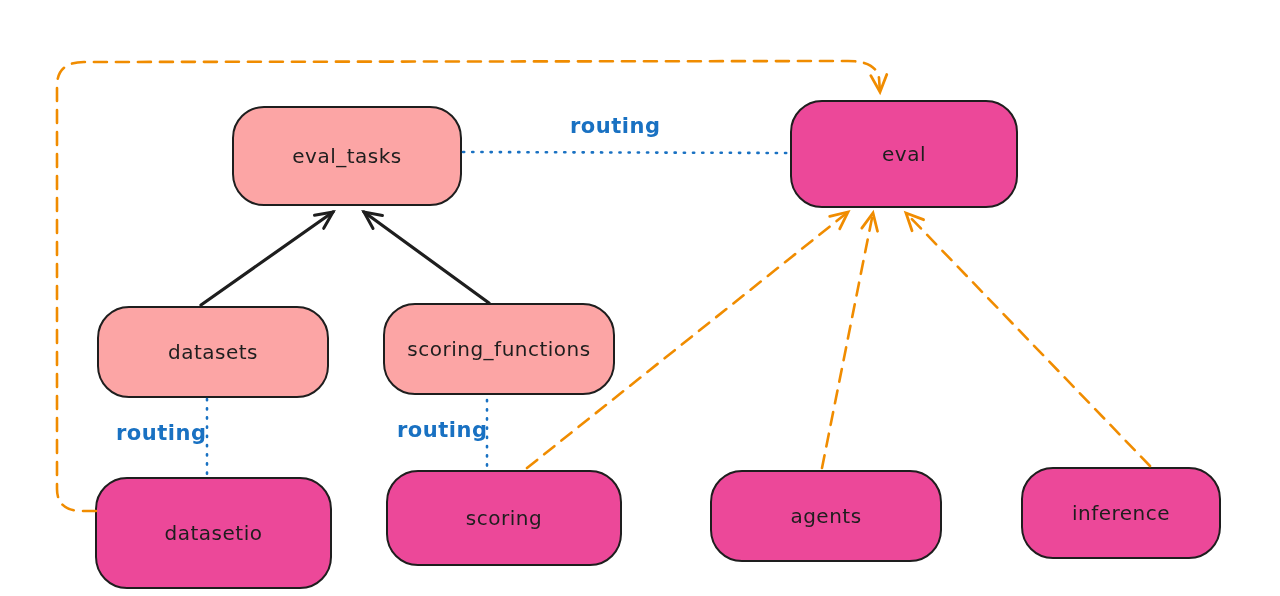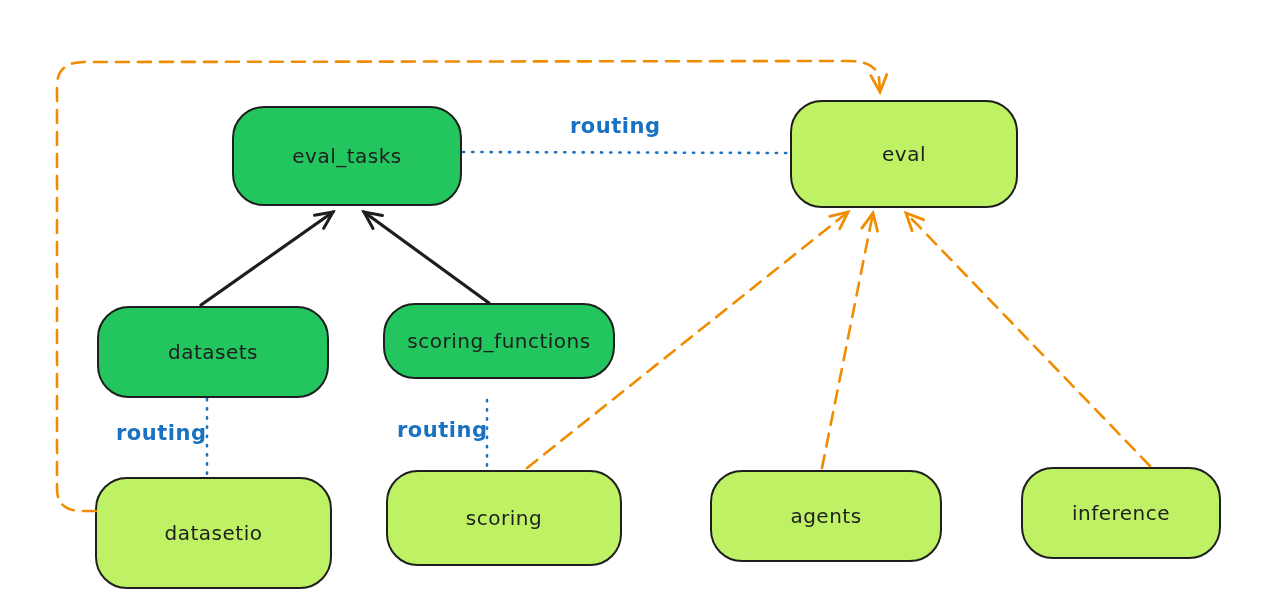--- a/index.html
+++ b/index.html
@@ -28,22 +28,22 @@
     display: flex;
     align-items: center;
     justify-content: center;
     border: 2.8px solid #1e1e1e;
     border-radius: 32px;
     font-size: 20px;
     color: #1e1e1e;
     letter-spacing: 0.5px;
     box-sizing: border-box;
   }
-  .node.blue  { background: #22c55e; }
-  .node.green { background: #bef264; }
+  .node.blue  { background: #fca5a5; }
+  .node.green { background: #ec4899; }
   .edge-label {
     position: absolute;
     z-index: 3;
     color: #1971c2;
     font-size: 21px;
     font-weight: 600;
     letter-spacing: 0.5px;
     text-align: left;
   }
   .dotted {
@@ -100,21 +100,21 @@
   </div>
 
   <div class="node green" style="left:790px; top:100px; width:228px; height:108px;">
     <span>eval</span>
   </div>
 
   <div class="node blue" style="left:97px; top:306px; width:232px; height:92px;">
     <span>datasets</span>
   </div>
 
-  <div class="node blue" style="left:383px; top:303px; width:232px; height:76px;">
+  <div class="node blue" style="left:383px; top:303px; width:232px; height:92px;">
     <span>scoring_functions</span>
   </div>
 
   <div class="node green" style="left:95px; top:477px; width:237px; height:112px;">
     <span>datasetio</span>
   </div>
 
   <div class="node green" style="left:386px; top:470px; width:236px; height:96px;">
     <span>scoring</span>
   </div>

